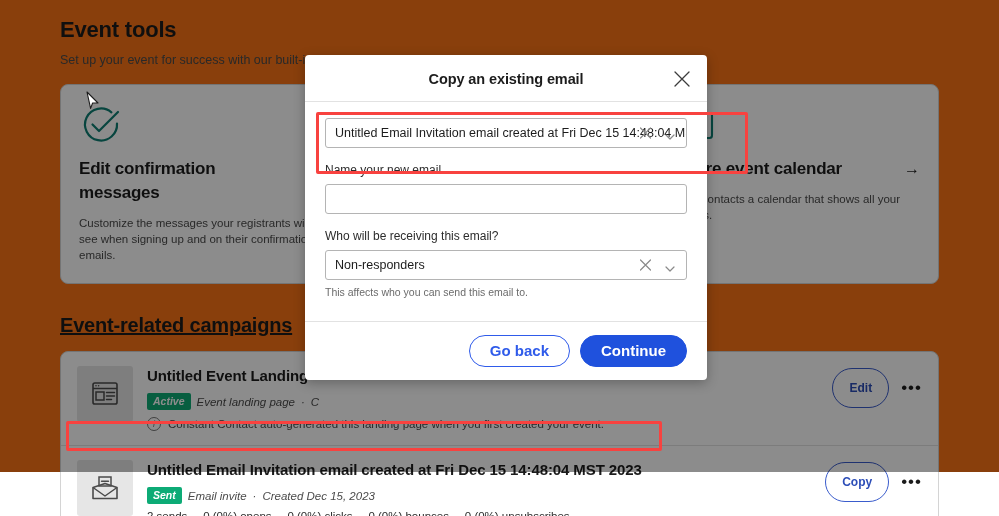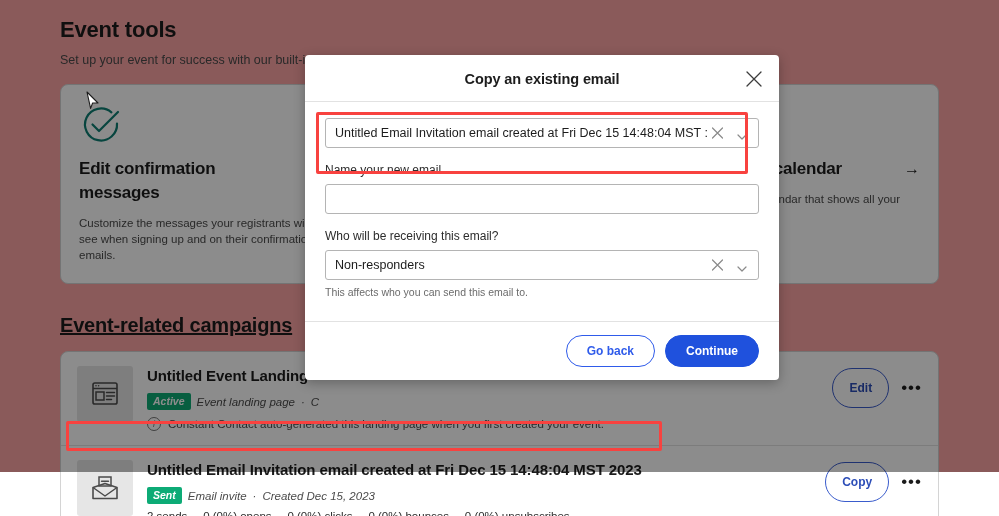--- a/index.html
+++ b/index.html
@@ -7,21 +7,21 @@
     width: 999px; height: 516px;
     overflow: hidden;
     font-family: "Liberation Sans", sans-serif;
     background: #ffffff;
   }
 
   
   #page-root {
     position: absolute; inset: 0;
     width: 999px; height: 472px;
-    background: #fca5a5;
+    background: #f97316;
     padding: 0;
   }
 
   .dim-overlay {
     position: absolute; inset: 0;
     background: rgba(0,0,0,0.45);
     z-index: 50;
   }
 
   .content { padding: 16px 60px 0 60px; }
@@ -124,21 +124,21 @@
 
   
   .annot {
     position: absolute; border: 3px solid #f8423f; border-radius: 2px;
     pointer-events: none; z-index: 60;
   }
 
   
   .modal {
     position: absolute;
-    left: 305px; top: 55px; width: 474px;
+    left: 305px; top: 55px; width: 402px;
     background: #ffffff;
     border-radius: 4px;
     z-index: 80;
     box-shadow: 0 3px 12px rgba(0,0,0,0.28);
     display: flex; flex-direction: column;
   }
   .modal-header {
     position: relative;
     padding: 16px 20px 14px 20px;
     border-bottom: 1px solid #e2e2e2;
@@ -175,21 +175,21 @@
     position: absolute; right: 11px; top: 50%; transform: translateY(-50%);
     width: 10px; height: 7px; cursor: pointer;
   }
   .field-group { margin-bottom: 14px; }
   .modal-footer {
     border-top: 1px solid #e2e2e2;
     padding: 13px 20px;
     display: flex; justify-content: flex-end; align-items: center; gap: 10px;
   }
   .btn {
-    border-radius: 20px; font-size: 12px; font-weight: 700;
+    border-radius: 20px; font-size: 15px; font-weight: 700;
     padding: 7px 20px; cursor: pointer; line-height: 16px;
   }
   .btn-secondary { background: #fff; border: 1px solid #2f5bea; color: #2f5bea; }
   .btn-primary { background: #1f51dd; border: 1px solid #1f51dd; color: #fff; }
 
   
   .annot-modal {
     position: absolute; border: 3px solid #f8423f; border-radius: 2px;
     pointer-events: none; z-index: 90;
   }

